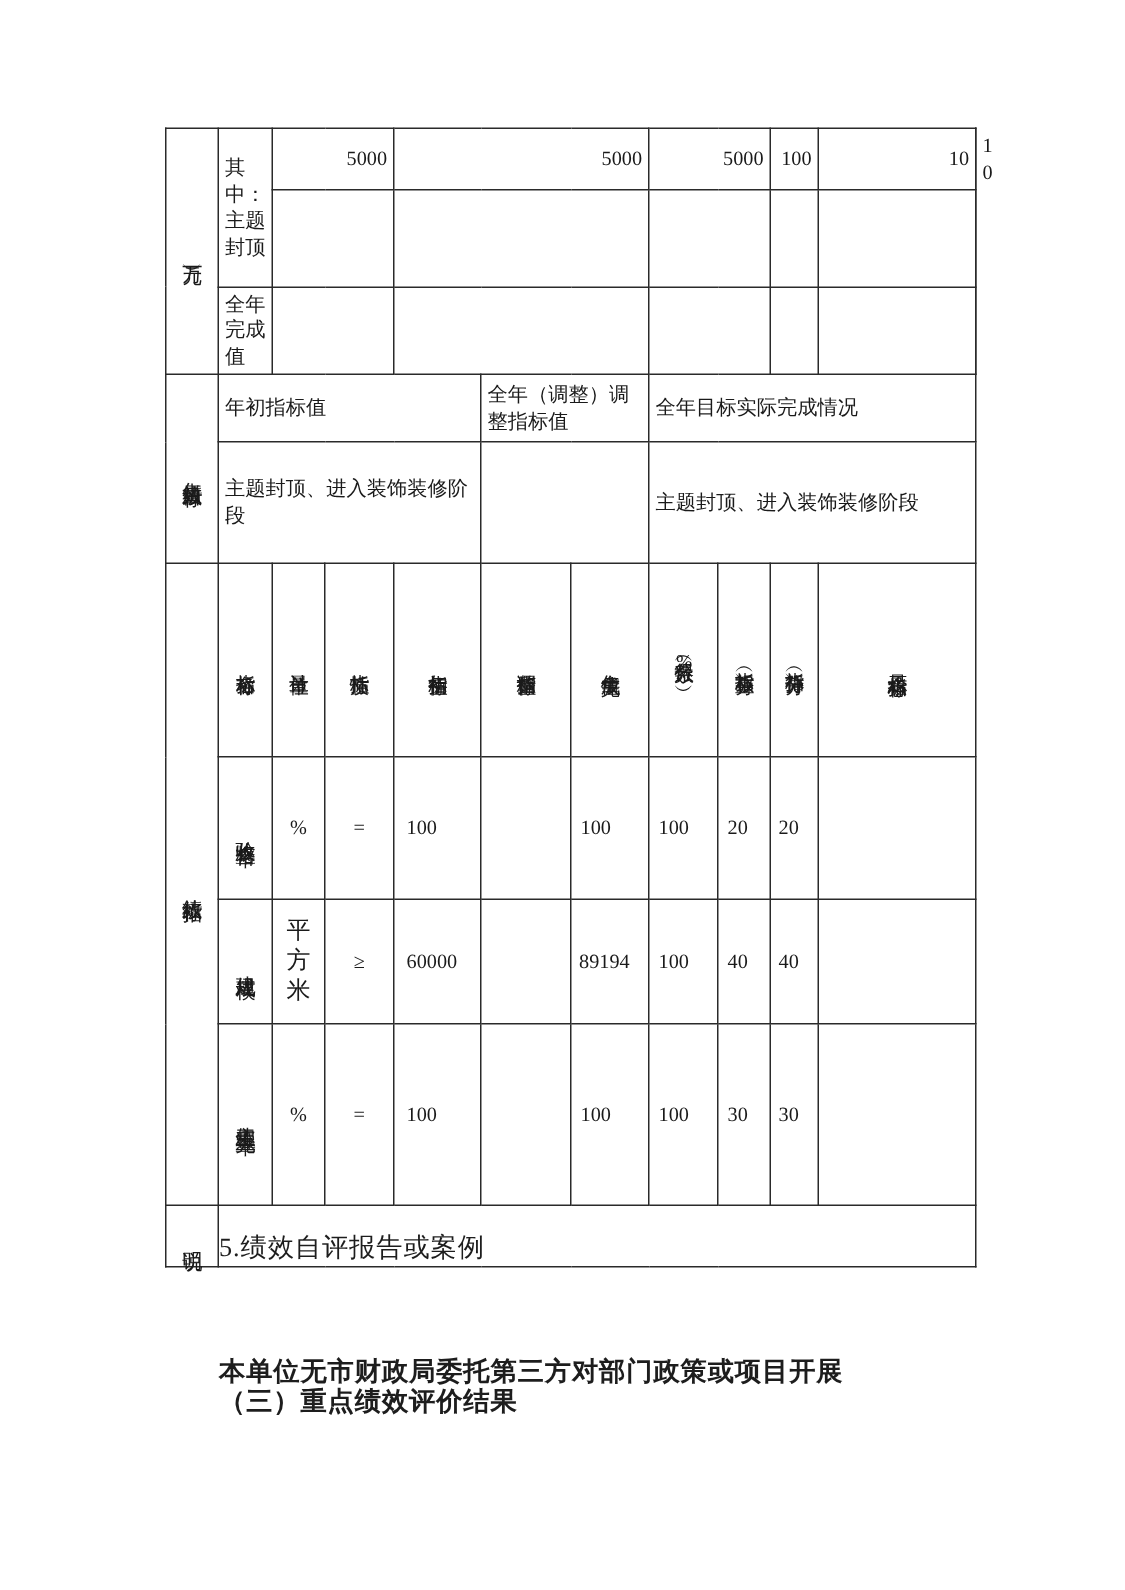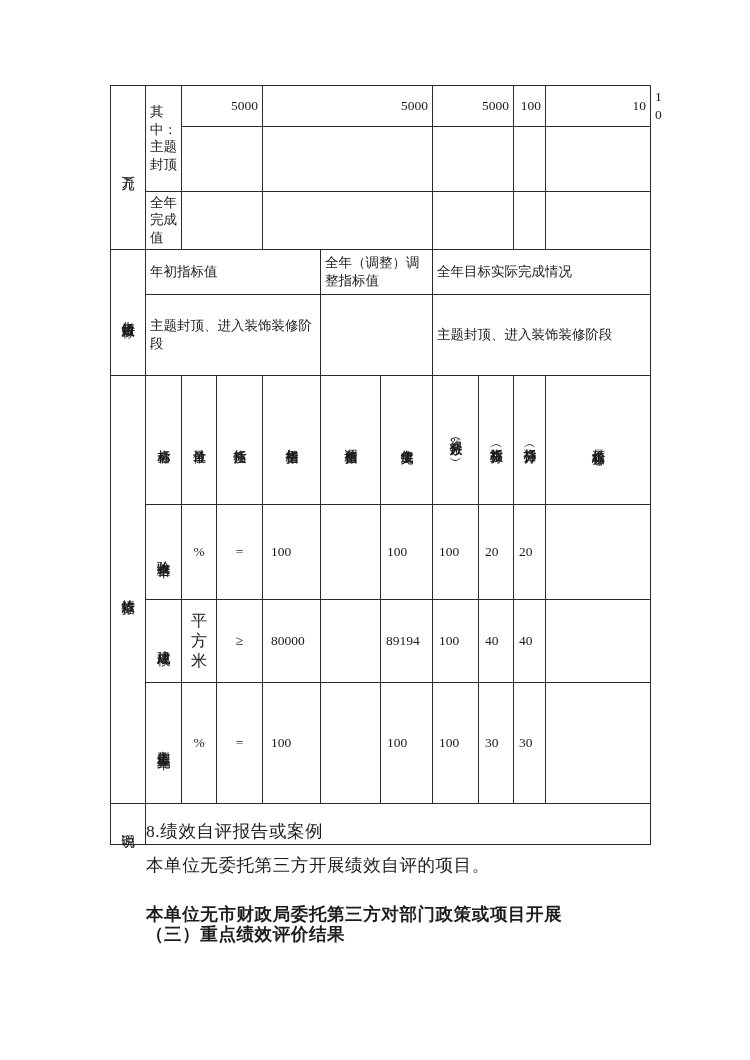--- a/index.html
+++ b/index.html
@@ -272,21 +272,21 @@
     </tr>
 
     <tr>
       <td class="vcell" style="height:80px">
         <div class="vwrap">
               <span class="vtext" style="font-size:13.5px">建成规模</span>
             </div>
       </td>
       <td class="c-center" style="font-size:16px;line-height:1.25">平方米</td>
       <td class="c-center">≥</td>
-      <td class="nums" style="text-align:left;padding-left:8px;line-height:1.3">80000</td>
+      <td class="nums" style="text-align:left;padding-left:8px;line-height:1.3">60000</td>
       <td class="nums"></td>
       <td class="nums" style="text-align:left;padding-left:5px">89194</td>
       <td class="nums" style="text-align:left;padding-left:6px">100</td>
       <td class="nums" style="text-align:left;padding-left:6px">40</td>
       <td class="nums" style="text-align:left;padding-left:5px">40</td>
       <td class="nums"></td>
     </tr>
 
     <tr>
       <td class="vcell" style="height:118px">
@@ -309,18 +309,17 @@
       <td class="vcell" style="height:38px">
         <div class="vwrap">
               <span class="vtext">说明</span>
             </div>
       </td>
       <td colspan="10" class="body-txt"></td>
     </tr>
   </tbody>
     </table>
 
-  <div class="para p1">8.绩效自评报告或案例</div>
-  <div class="para p2">本单位无委托第三方开展绩效自评的项目。</div>
+  <div class="para p1">5.绩效自评报告或案例</div>
   <div class="para p3 bold">（三）重点绩效评价结果</div>
   <div class="para p4">本单位无市财政局委托第三方对部门政策或项目开展</div>
 
 </div>
 
 </body></html>

